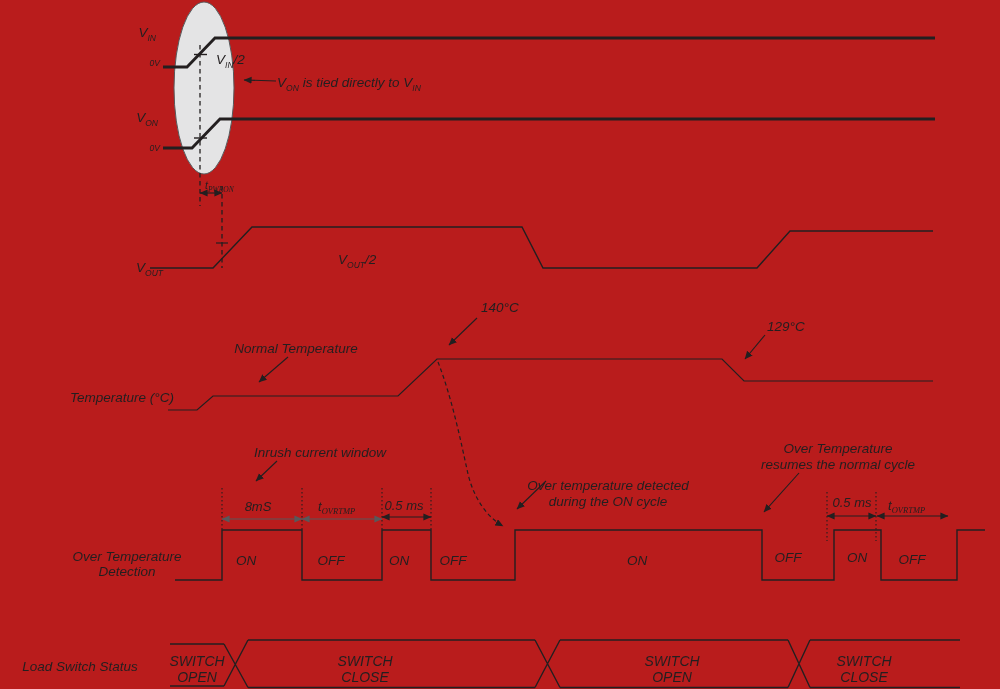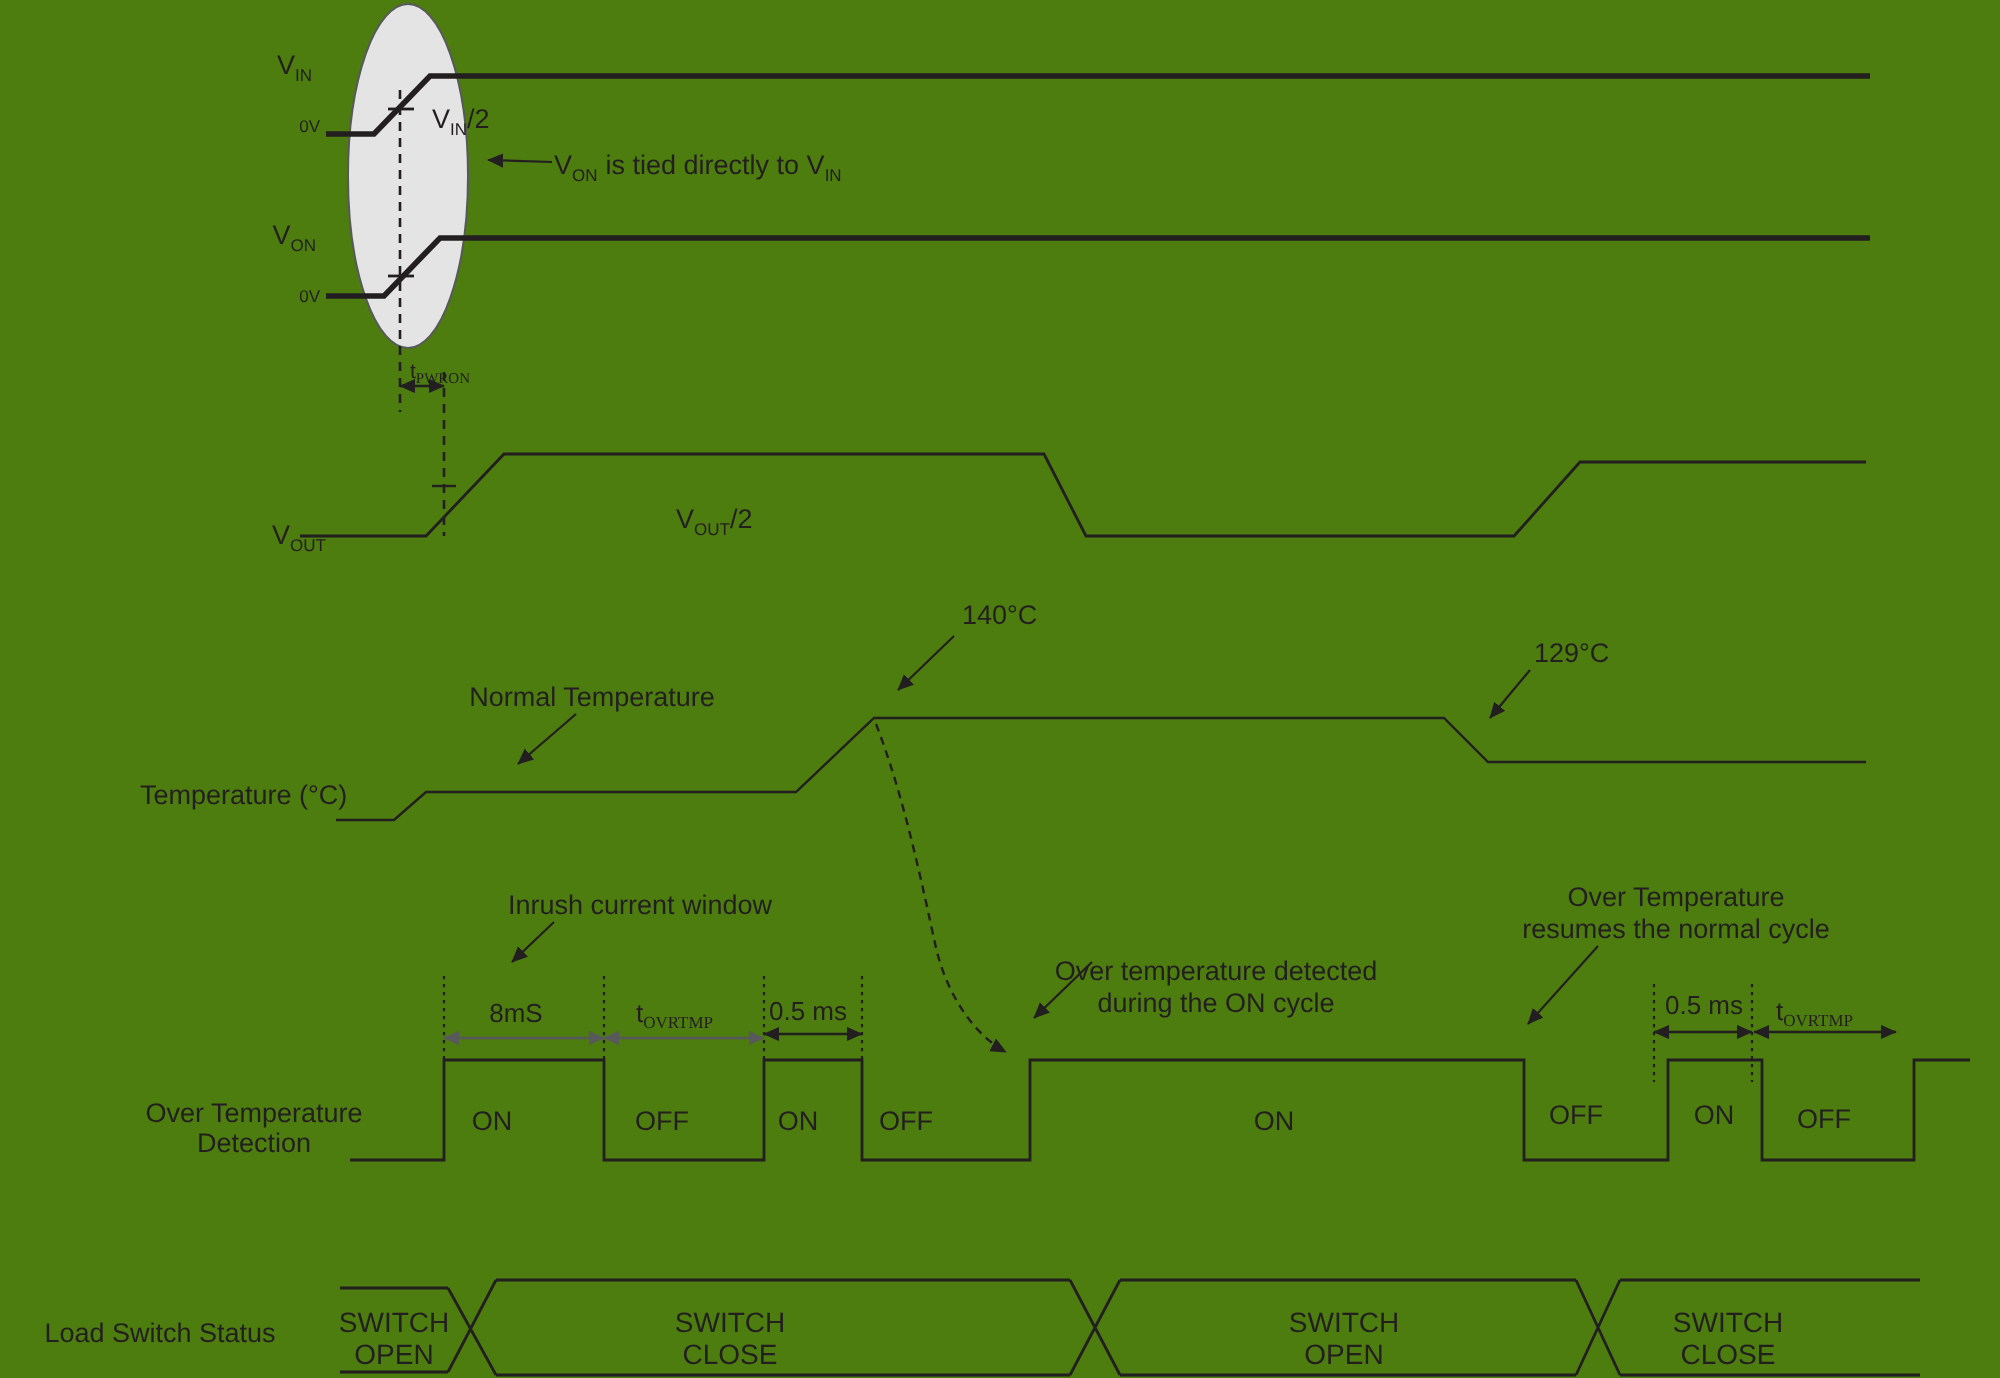--- a/index.html
+++ b/index.html
@@ -1,16 +1,16 @@
 <!DOCTYPE html>
 <html><head>
 <meta charset="utf-8">
 <style>
   html,body{margin:0;padding:0;background:#ffffff;}
-  .canvas{position:relative;width:1000px;height:689px;background:#4d7c0f;overflow:hidden;}
+  .canvas{position:relative;width:1000px;height:689px;background:#b91c1c;overflow:hidden;font-style:italic;}
   svg{font-family:"Liberation Sans",sans-serif;}
   svg text{fill:#231f20;}
   .t135{font-size:13.5px;}
   .t13{font-size:13px;}
   .t14{font-size:14px;}
   .t105{font-size:10.5px;}
   .t8{font-size:8.5px;}
   .sub{font-size:8.5px;}
   .subser{font-size:8.5px;font-family:"Liberation Serif",serif;}
   .subser2{font-size:7.5px;font-family:"Liberation Serif",serif;}

